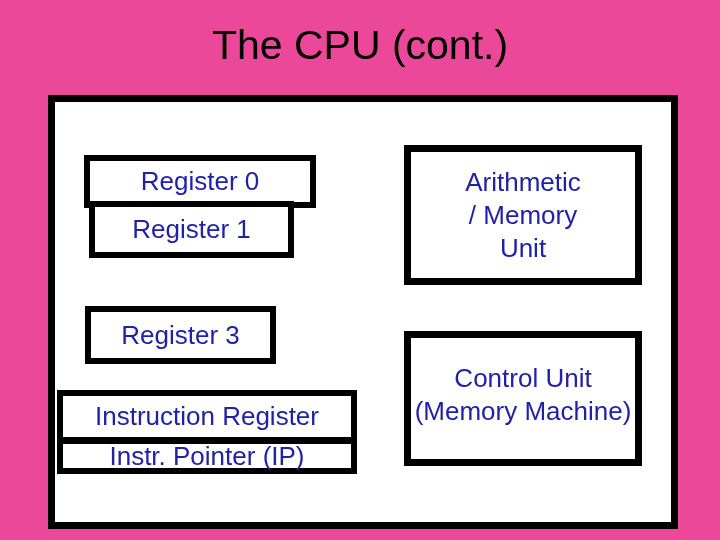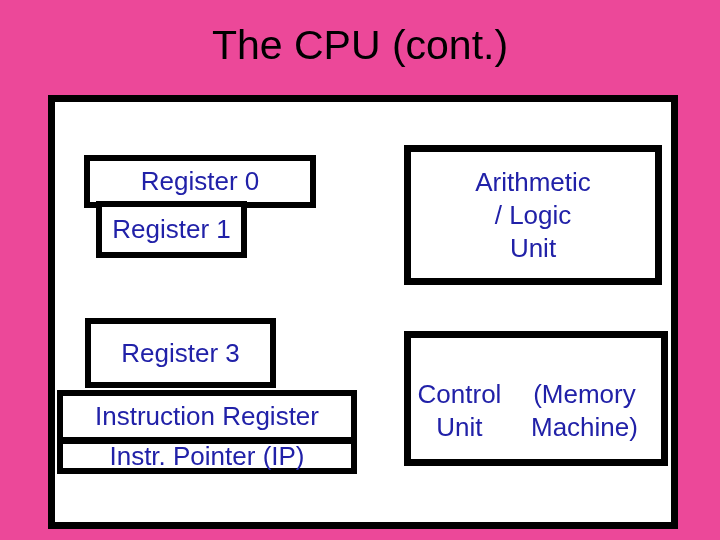--- a/index.html
+++ b/index.html
@@ -49,33 +49,33 @@
     box-sizing: border-box;
     border: 6px solid #000000;
     display: flex;
     align-items: center;
     justify-content: center;
     text-align: center;
     font-size: 26px;
     color: #2121a8;
   }
   .reg0 { left: 84px; top: 146px; width: 232px; height: 53px; margin-top: 9px; }
-  .reg1 { left: 96px; top: 201px; width: 151px; height: 57px; }
+  .reg1 { left: 89px; top: 201px; width: 205px; height: 57px; }
   .reg2 { left: 85px; top: 252px; width: 191px; height: 60px; }
-  .reg3 { left: 85px; top: 306px; width: 191px; height: 70px; margin-top: 12px; }
+  .reg3 { left: 85px; top: 306px; width: 191px; height: 58px; }
   .alu-box {
-    left: 404px; top: 145px; width: 258px; height: 140px;
+    left: 404px; top: 145px; width: 238px; height: 140px;
     border-width: 7px;
     flex-direction: column;
     line-height: 33px;
   }
   .control-box {
-    left: 404px; top: 331px; width: 264px; height: 135px;
+    left: 404px; top: 331px; width: 238px; height: 135px;
     border-width: 7px;
-    flex-direction: row;
+    flex-direction: column;
     justify-content: flex-start;
     padding-top: 24px;
     line-height: 33px;
   }
   .ir-box { left: 57px; top: 390px; width: 300px; height: 53px; }
   .ip-box { left: 57px; top: 438px; width: 300px; height: 36px; }
 </style>
 </head>
 <body>
 
@@ -94,21 +94,21 @@
     <span>Register 1</span>
   </div>
 
 
   <div class="box reg3">
     <span>Register 3</span>
   </div>
 
   <div class="box alu-box">
     <span>Arithmetic</span>
-    <span>/ Logic</span>
+    <span>/ Memory</span>
     <span>Unit</span>
   </div>
 
   <div class="box control-box">
     <span>Control Unit</span>
     <span>(Memory Machine)</span>
   </div>
 
   <div class="box ir-box">
     <span>Instruction Register</span>

